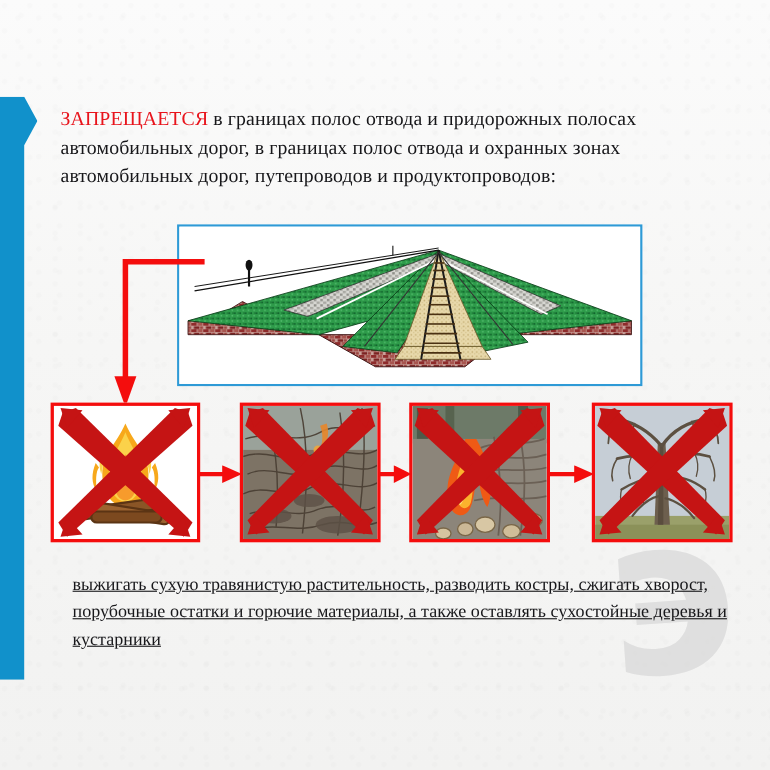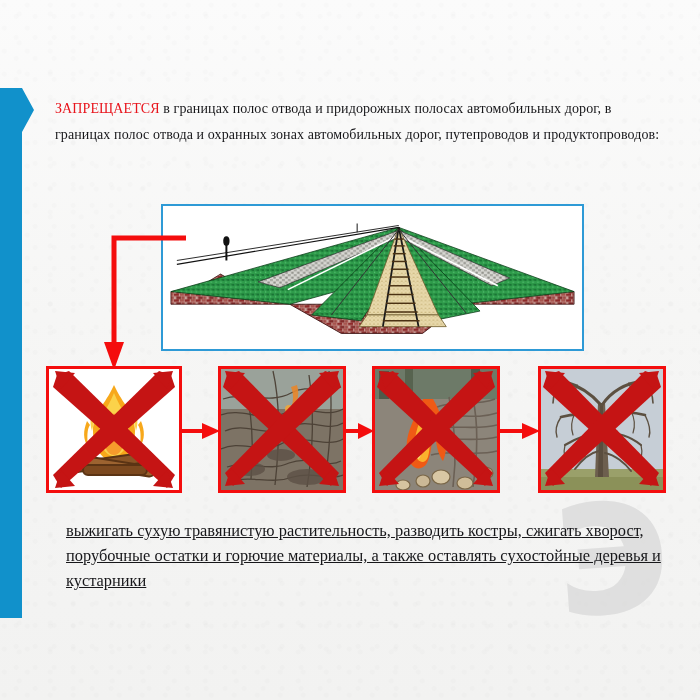--- a/index.html
+++ b/index.html
@@ -24,21 +24,21 @@
     color:#d9d9d9;font-family:"DejaVu Sans", sans-serif;font-weight:bold;
     font-size:200px;line-height:170px;text-align:center;
     opacity:.75;user-select:none;pointer-events:none;
     transform:rotate(-4deg);
   }
   
   #blueband{position:absolute;left:0;top:88px;width:34px;height:530px;}
   
   #heading{
     position:absolute;left:55px;top:96px;width:610px;
-    font-size:14px;line-height:25.5px;color:#17171a;
+    font-size:18px;line-height:25.5px;color:#17171a;
     font-family:"Liberation Serif", serif;letter-spacing:.1px;
   }
   #heading .hl{color:#e8141c;}
   
   #illus-panel{
     position:absolute;left:161px;top:204px;width:423px;height:147px;
     background:#ffffff;border:2px solid #2e9ad6;box-sizing:border-box;
   }
   #illus-svg{display:block;width:100%;height:100%;}
   

